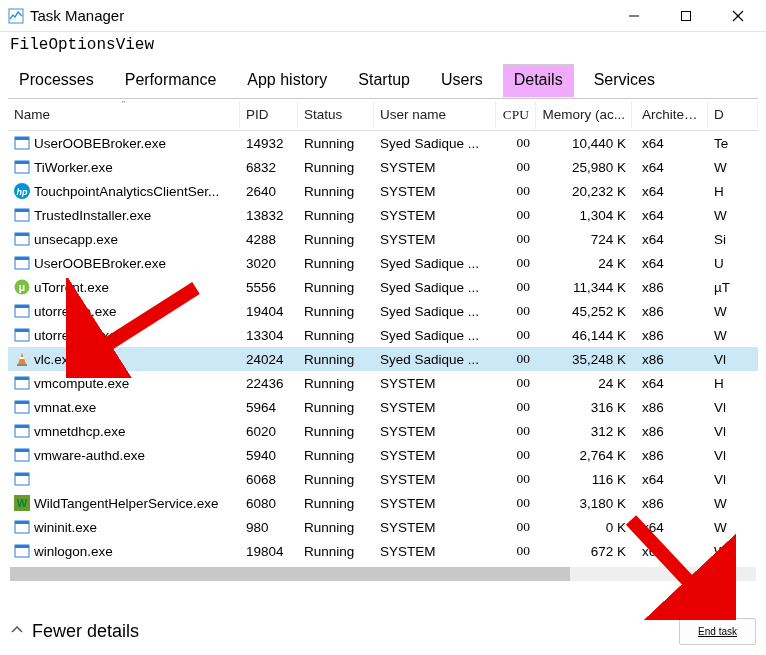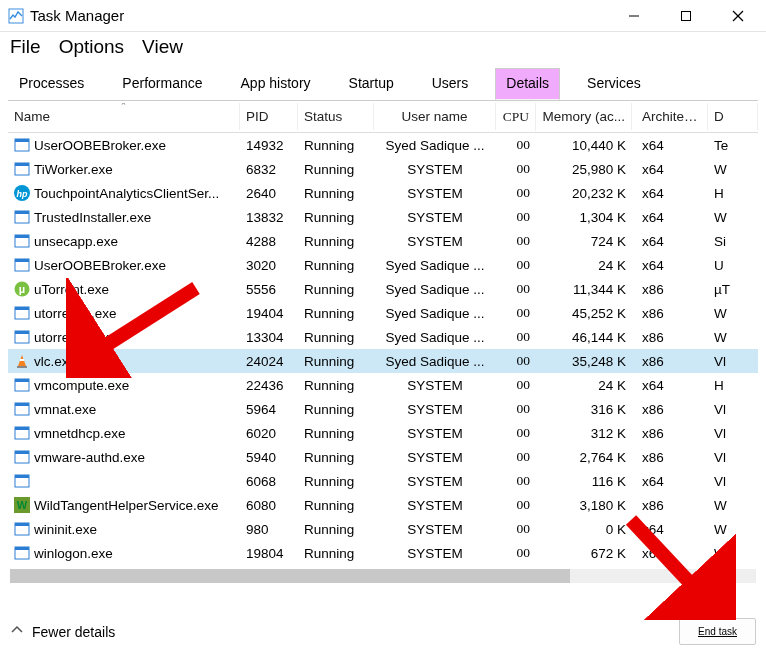--- a/index.html
+++ b/index.html
@@ -22,50 +22,50 @@
     border-bottom: 1px solid #e5e5e5;
   }
   .titlebar .app-icon {
     width: 16px; height: 16px; margin-right: 6px;
     display: flex; align-items: center; justify-content: center;
   }
   .titlebar .title { flex: 0 0 auto; font-size: 15px; }
   .titlebar .spacer { flex: 1; }
   .win-controls { display: flex; gap: 24px; align-items: center; margin-right: 6px; }
   .win-btn { width: 28px; height: 24px; display: flex; align-items: center; justify-content: center; cursor: pointer; }
-  .menubar { display: flex; gap: 18px; padding: 4px 10px; font-size: 19px; }
+  .menubar { display: flex; padding: 4px 10px; font-size: 16px; font-family: Liberation Mono, monospace; }
   .menubar span { cursor: default; }
-  .tabbar { display: flex; padding: 6px 8px 0 8px; gap: 16px; font-size: 14px; }
+  .tabbar { display: flex; padding: 6px 8px 0 8px; gap: 9px; font-size: 16px; }
   .tab { padding: 6px 10px 8px 10px; cursor: pointer; border: 1px solid transparent; }
   .tab.active { background: #f0abfc; border: 1px solid #ccc; border-bottom: 1px solid #f5f5f5; }
   .content { border-top: 1px solid #ccc; margin: 0 8px; }
   .header-row, .row {
     display: flex;
     font-size: 13.5px;
     align-items: center;
   }
   .header-row { height: 32px; border-bottom: 1px solid #ddd; }
   .header-row .cell { font-weight: 400; color: #222; padding: 6px 6px; border-right: 1px solid #eee; overflow: hidden; white-space: nowrap; text-overflow: ellipsis; position: relative; }
   .row { height: 24px; }
   .row .cell { padding: 2px 6px; overflow: hidden; white-space: nowrap; text-overflow: ellipsis; }
   .row.selected { background: #cce8f6; }
   .col-name { flex: 0 0 232px; display: flex; align-items: center; gap: 4px; }
   .col-pid  { flex: 0 0 58px; }
   .col-status { flex: 0 0 76px; }
-  .col-user { flex: 0 0 122px; text-align: center; }
+  .col-user { flex: 0 0 122px; }
   .col-cpu  { flex: 0 0 40px; text-align: right; font-family: Liberation Serif, serif; }
   .col-mem  { flex: 0 0 96px; text-align: right; }
   .col-arch { flex: 0 0 76px; padding-left: 10px !important; }
   .col-desc { flex: 1 1 28px; }
   .proc-icon { width: 16px; height: 16px; display: inline-flex; align-items: center; justify-content: center; flex-shrink: 0; }
   .sort-caret { position: absolute; left: 50%; top: -2px; transform: translateX(-50%); font-size: 9px; color: #888; }
   .scroll-bottom { margin: 4px 10px 0 10px; height: 14px; background: #efefef; position: relative; }
   .scroll-bottom .thumb { position: absolute; left: 0; top: 0; height: 14px; width: 560px; background: #c8c8c8; }
   .footer { position: absolute; bottom: 10px; left: 10px; right: 10px; display: flex; align-items: center; justify-content: space-between; }
-  .fewer { display: flex; align-items: center; gap: 8px; font-size: 14px; cursor: pointer; }
+  .fewer { display: flex; align-items: center; gap: 8px; font-size: 18px; cursor: pointer; }
   .endtask { border: 1px solid #ccc; background: #fdfdfd; padding: 7px 18px; font-size: 10px; cursor: pointer; border-radius: 2px; text-decoration: underline; }
   .arrow { position: absolute; pointer-events: none; }
 </style>
 </head>
 <body>
 
 <div class="titlebar">
   <span class="app-icon">
     <svg width="16" height="16" viewBox="0 0 16 16">
         <rect x="1" y="1" width="14" height="14" fill="#fff" stroke="#3a8dde"></rect>

